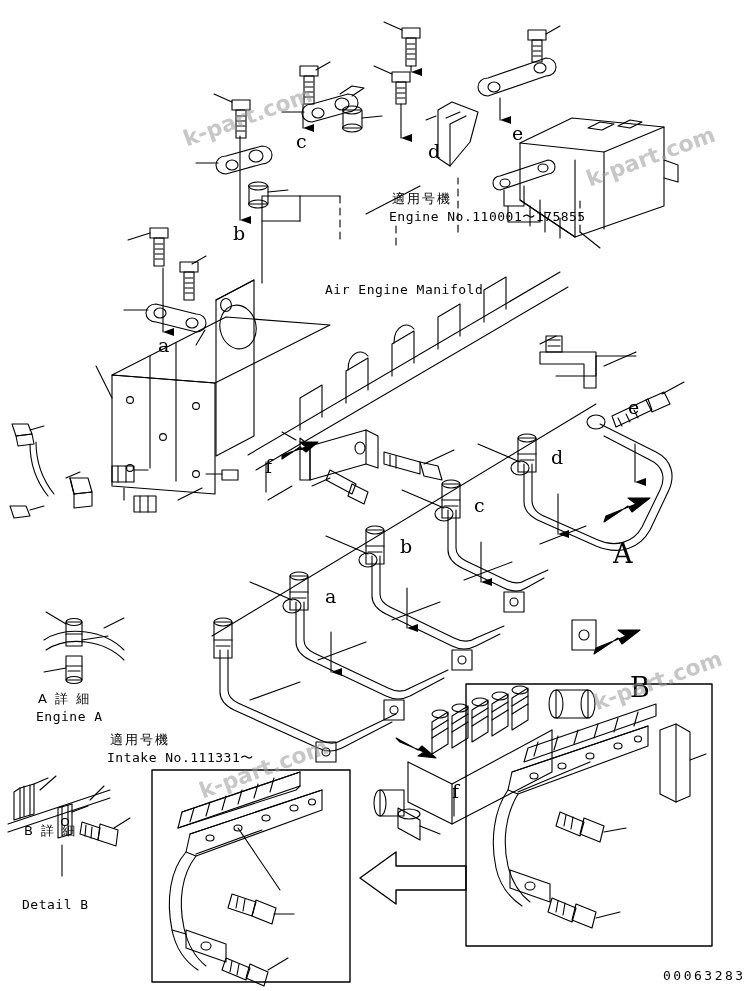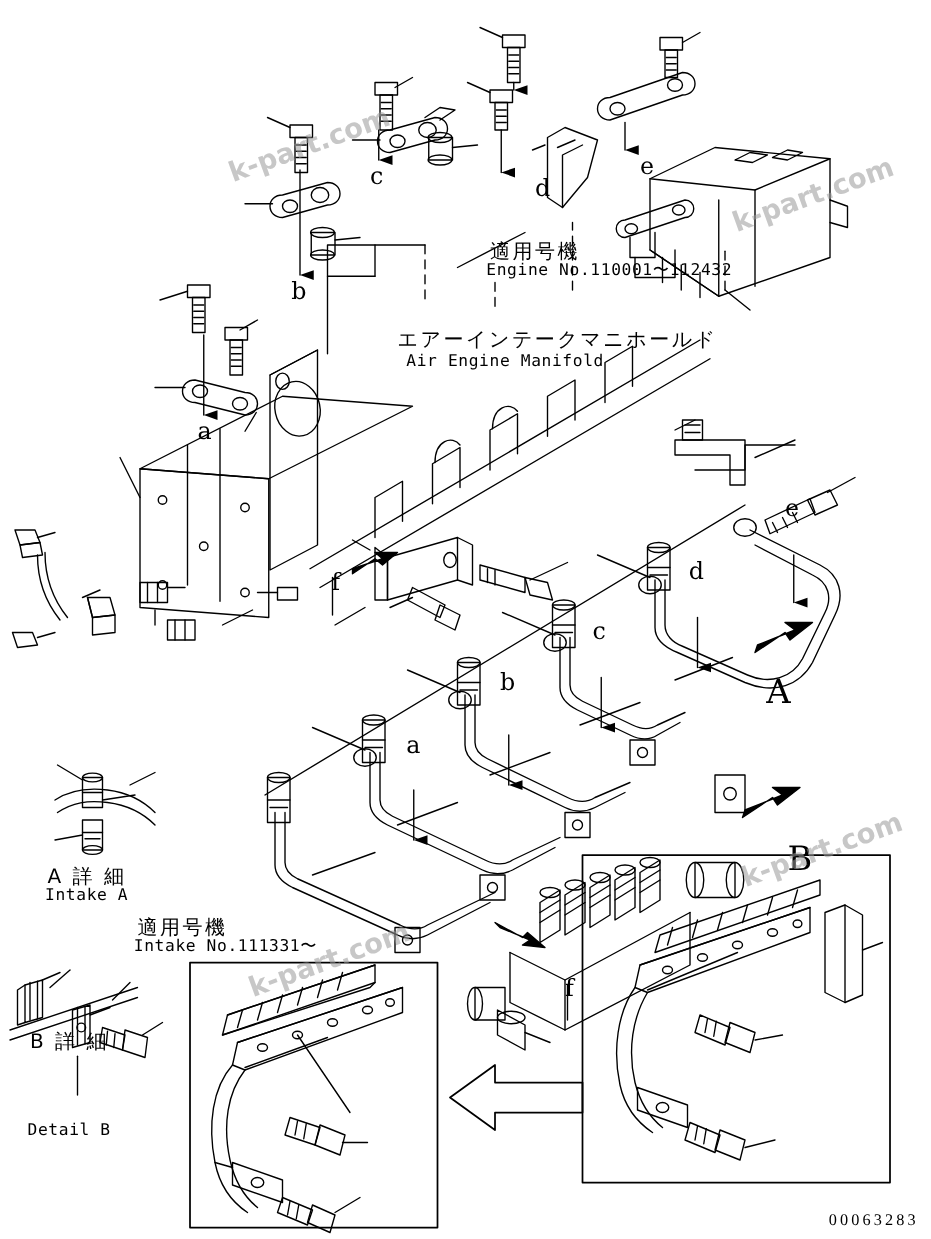--- a/index.html
+++ b/index.html
@@ -6,21 +6,21 @@
   html,body{margin:0;padding:0;background:#ffffff;}
   body{font-family:"DejaVu Sans","Liberation Sans",sans-serif;}
   #sheet{
     position:relative;
     width:745px;height:991px;
     background:#ffffff;
     overflow:hidden;
   }
   #sheet svg{position:absolute;left:0;top:0;width:745px;height:991px;}
   .lbl{position:absolute;white-space:pre;color:#000;line-height:1.15;}
-  .jp{font-family:"DejaVu Sans","Liberation Sans",sans-serif;font-size:16px;letter-spacing:2px;}
+  .jp{font-family:"DejaVu Sans","Liberation Sans",sans-serif;font-size:13px;letter-spacing:2px;}
   .en{font-family:"DejaVu Sans Mono","Liberation Mono",monospace;font-size:13px;letter-spacing:0.5px;}
   .callout{font-family:"DejaVu Serif","Liberation Serif",serif;font-size:19px;color:#000;position:absolute;}
   .region{font-family:"DejaVu Serif","Liberation Serif",serif;font-size:27px;color:#000;position:absolute;}
   .partno{font-family:"DejaVu Sans Mono","Liberation Mono",monospace;font-size:13px;letter-spacing:2.5px;color:#000;position:absolute;}
   .wm{position:absolute;color:#9a9a9a;font-family:"DejaVu Sans","Liberation Sans",sans-serif;
       font-size:22px;font-weight:bold;opacity:.55;white-space:nowrap;pointer-events:none;}
   .detail-cap{position:absolute;}
 </style>
 </head>
 <body>
@@ -588,30 +588,29 @@
       <path d="M282 432 L296 440"></path>
       <path d="M604 366 L636 352"></path>
       <path d="M540 344 L556 336"></path>
       <path d="M268 500 L292 486"></path>
       <path d="M178 500 L202 488"></path>
     </g>
 
   </svg>
 
   <div class="lbl jp" style="left:392px;top:192px;">適用号機</div>
-  <div class="lbl en" style="left:389px;top:210px;">Engine No.110001〜112432</div>
-
-  <div class="lbl jp" style="left:318px;top:263px;">エアーインテークマニホールド</div>
+  <div class="lbl en" style="left:389px;top:210px;">Engine No.110001〜175855</div>
+
   <div class="lbl en" style="left:325px;top:283px;">Air Engine Manifold</div>
 
   <div class="lbl jp" style="left:110px;top:733px;">適用号機</div>
   <div class="lbl en" style="left:107px;top:751px;">Intake No.111331〜</div>
 
   <div class="lbl jp detail-cap" style="left:38px;top:692px;text-align:center;">A 詳 細</div>
-  <div class="lbl en detail-cap" style="left:36px;top:710px;">Intake A</div>
+  <div class="lbl en detail-cap" style="left:36px;top:710px;">Engine A</div>
 
   <div class="lbl jp detail-cap" style="left:24px;top:824px;">B 詳 細</div>
   <div class="lbl en detail-cap" style="left:22px;top:898px;">Detail B</div>
 
   <div class="callout" style="left:158px;top:334px;">a</div>
   <div class="callout" style="left:233px;top:222px;">b</div>
   <div class="callout" style="left:296px;top:130px;">c</div>
   <div class="callout" style="left:428px;top:140px;">d</div>
   <div class="callout" style="left:512px;top:122px;">e</div>
   <div class="callout" style="left:265px;top:455px;">f</div>
@@ -624,15 +623,15 @@
   <div class="callout" style="left:452px;top:780px;">f</div>
 
   <div class="region" style="left:613px;top:538px;">A</div>
   <div class="region" style="left:630px;top:672px;">B</div>
 
   <div class="wm" style="left:180px;top:128px;transform:rotate(-20deg);transform-origin:left top;">k-part.com</div>
   <div class="wm" style="left:583px;top:168px;transform:rotate(-20deg);transform-origin:left top;">k-part.com</div>
   <div class="wm" style="left:590px;top:692px;transform:rotate(-20deg);transform-origin:left top;">k-part.com</div>
   <div class="wm" style="left:196px;top:780px;transform:rotate(-20deg);transform-origin:left top;">k-part.com</div>
 
-  <div class="partno" style="left:663px;top:968px;font-family:Liberation Serif, serif;">00063283</div>
+  <div class="partno" style="left:663px;top:968px;">00063283</div>
 
 </div>
 
 </body></html>

